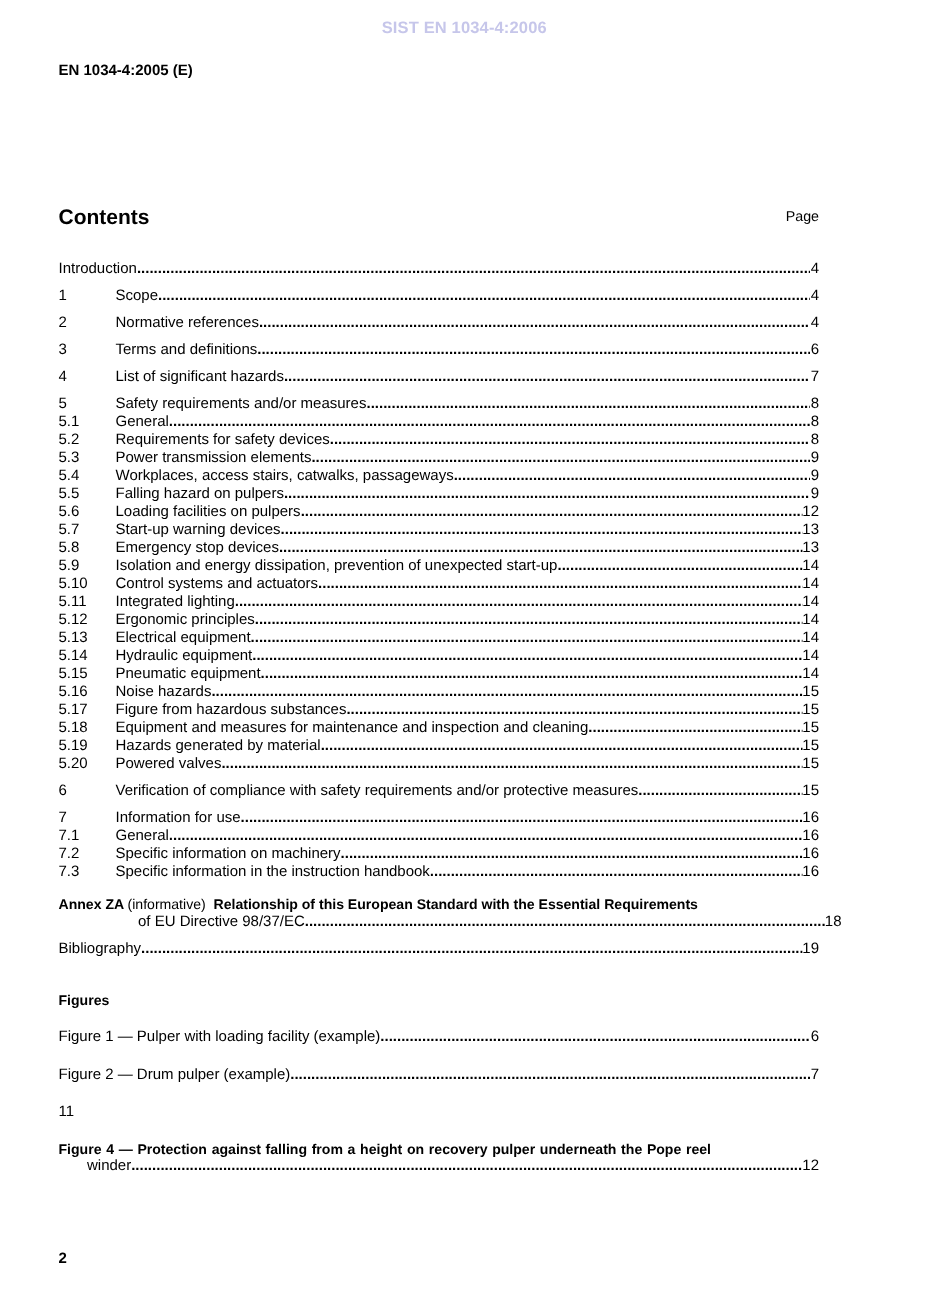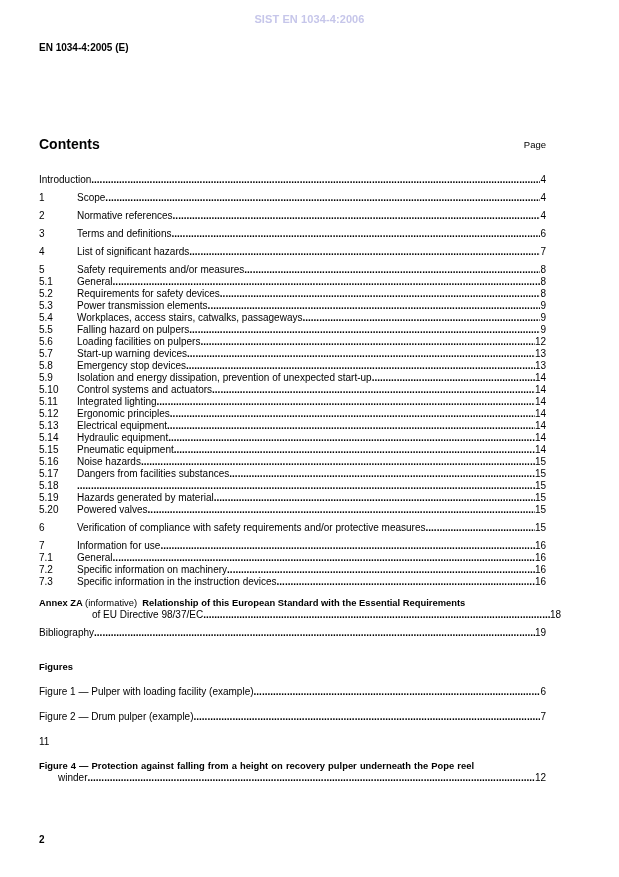--- a/index.html
+++ b/index.html
@@ -265,26 +265,27 @@
   <span class="toc-page">14</span>
 </div>
 <div class="toc-line" style="top:456px">
   <span class="toc-num">5.16</span>
   <span class="toc-title">Noise hazards</span>
   <span class="toc-dots"></span>
   <span class="toc-page">15</span>
 </div>
 <div class="toc-line" style="top:468px">
   <span class="toc-num">5.17</span>
-  <span class="toc-title">Dangers from facilities substances</span>
+  <span class="toc-title">Figure from hazardous substances</span>
   <span class="toc-dots"></span>
   <span class="toc-page">15</span>
 </div>
 <div class="toc-line" style="top:480px">
   <span class="toc-num">5.18</span>
+  <span class="toc-title">Equipment and measures for maintenance and inspection and cleaning</span>
   <span class="toc-dots"></span>
   <span class="toc-page">15</span>
 </div>
 <div class="toc-line" style="top:492px">
   <span class="toc-num">5.19</span>
   <span class="toc-title">Hazards generated by material</span>
   <span class="toc-dots"></span>
   <span class="toc-page">15</span>
 </div>
 <div class="toc-line" style="top:504px">
@@ -314,21 +315,21 @@
   <span class="toc-page">16</span>
 </div>
 <div class="toc-line" style="top:564px">
   <span class="toc-num">7.2</span>
   <span class="toc-title">Specific information on machinery</span>
   <span class="toc-dots"></span>
   <span class="toc-page">16</span>
 </div>
 <div class="toc-line" style="top:576px">
   <span class="toc-num">7.3</span>
-  <span class="toc-title">Specific information in the instruction devices</span>
+  <span class="toc-title">Specific information in the instruction handbook</span>
   <span class="toc-dots"></span>
   <span class="toc-page">16</span>
 </div>
 
 <div class="annex-line1">
   <span>Annex ZA</span>
   <span class="informative">(informative)</span>&nbsp;
   <span>Relationship of this European Standard with the Essential Requirements</span>
 </div>
 <div class="toc-line annex-line2" style="top:609px">

